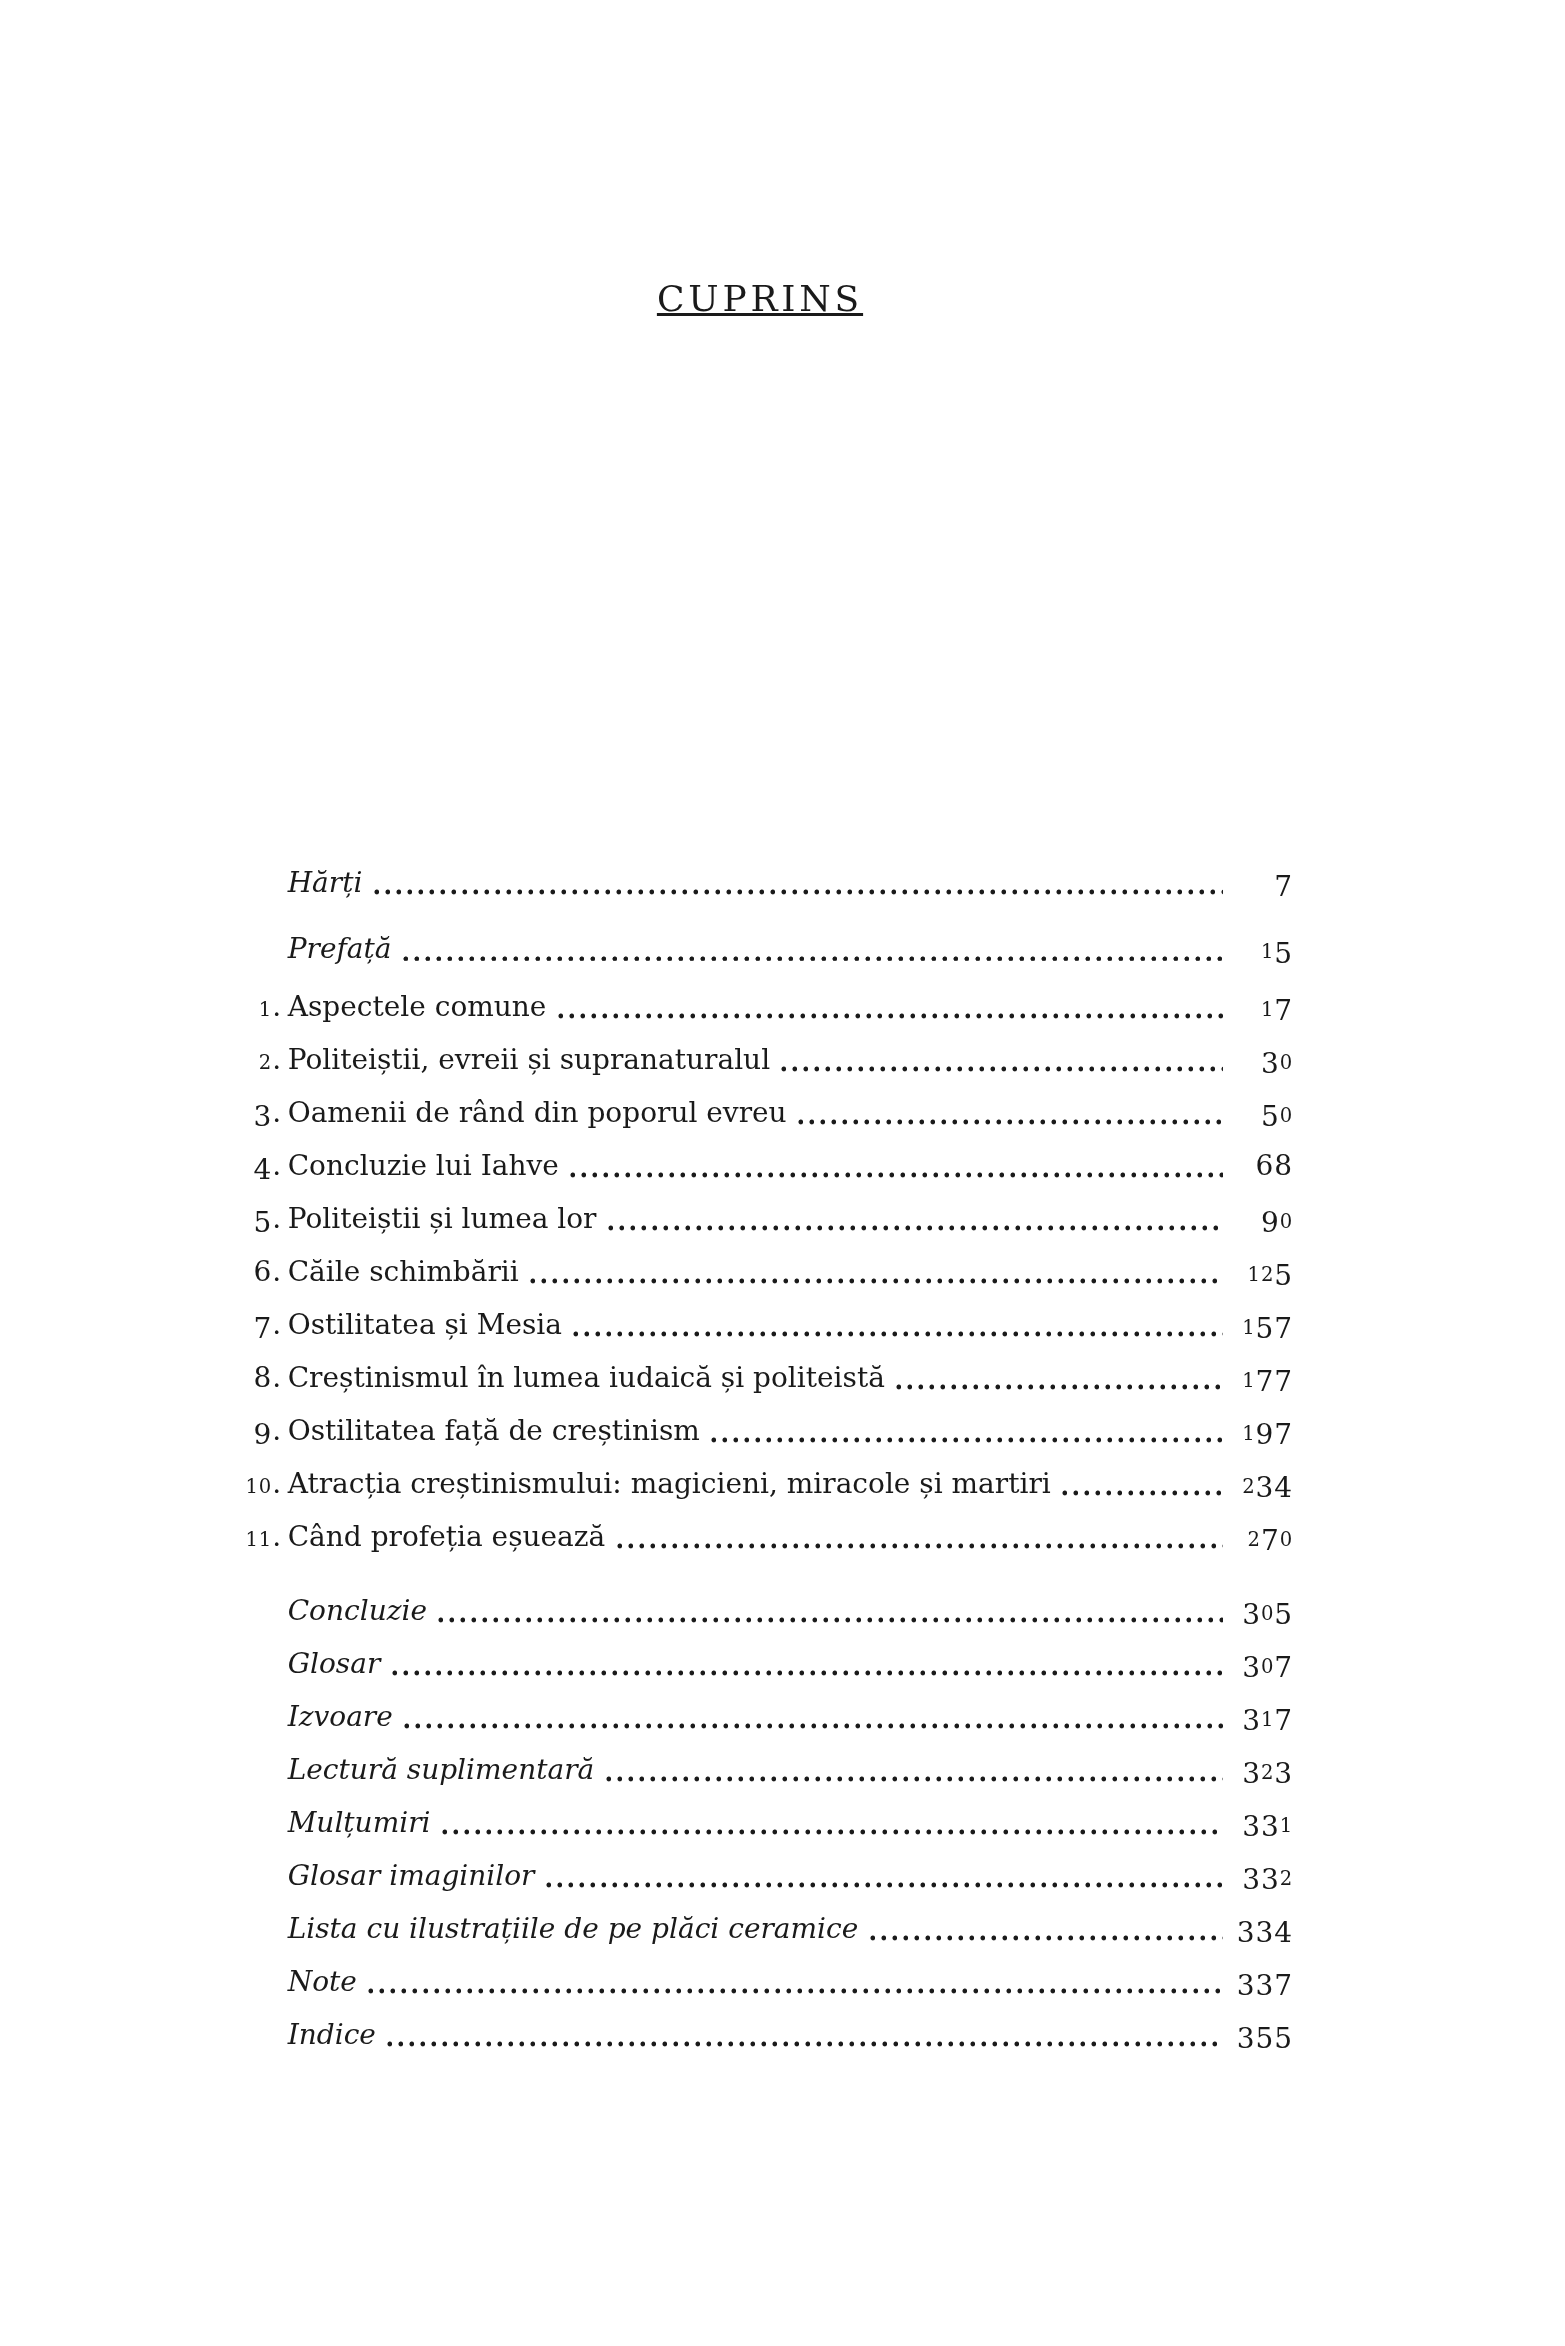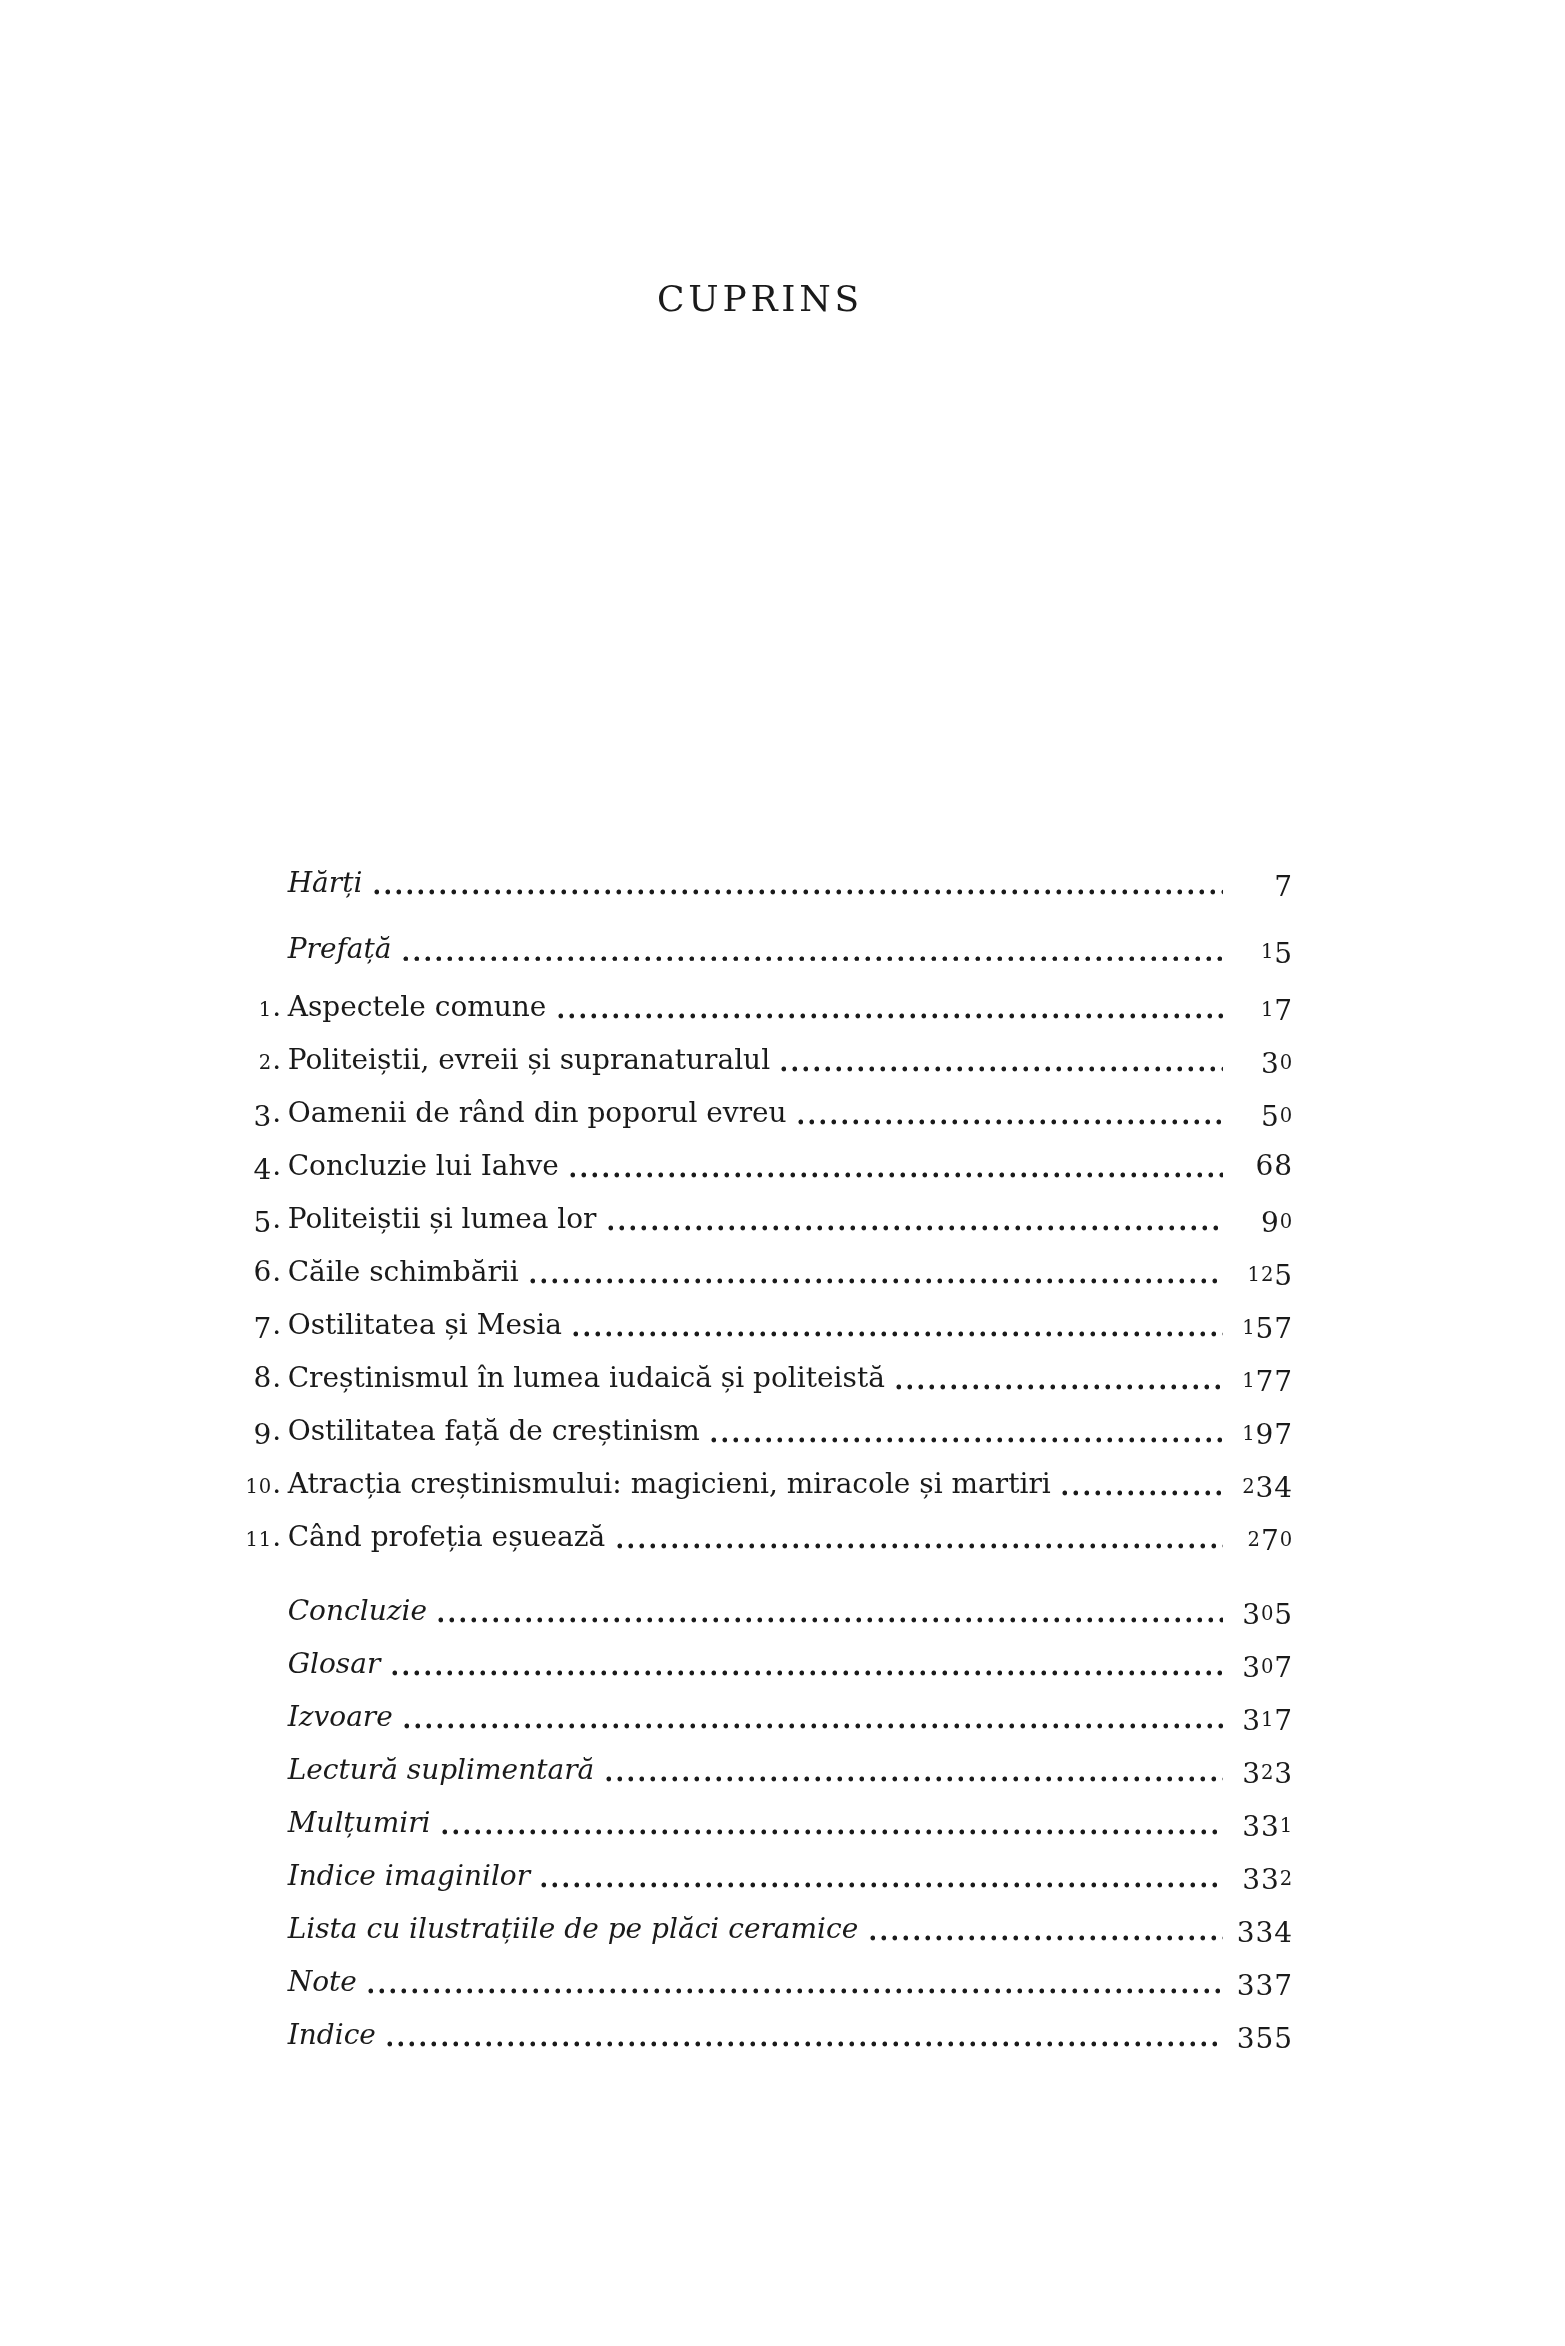--- a/index.html
+++ b/index.html
@@ -20,20 +20,21 @@
     position: absolute;
     top: 278px;
     left: 227px;
     width: 1066px;
     margin: 0;
     text-align: center;
     font-size: 36px;
     font-weight: normal;
     letter-spacing: 3.8px;
     line-height: 42px;
+    text-decoration: underline;
   }
   .toc {
     position: absolute;
     top: 856px;
     left: 227px;
     width: 1066px;
     font-size: 28px;
   }
   .toc-group { margin: 0; padding: 0; }
   .group-front .toc-row:nth-child(1) { margin-bottom: 13.2px; }
@@ -202,21 +203,21 @@
     <span class="page-num"><span class="os-desc">3</span><span class="os-mid">2</span><span class="os-desc">3</span></span>
   </div>
         <div class="toc-row italic">
     <span class="num-cell"></span>
     <span class="entry-title">Mulțumiri</span>
     <span class="leader"></span>
     <span class="page-num"><span class="os-desc">3</span><span class="os-desc">3</span><span class="os-mid">1</span></span>
   </div>
         <div class="toc-row italic">
     <span class="num-cell"></span>
-    <span class="entry-title">Indice imaginilor</span>
+    <span class="entry-title">Glosar imaginilor</span>
     <span class="leader"></span>
     <span class="page-num"><span class="os-desc">3</span><span class="os-desc">3</span><span class="os-mid">2</span></span>
   </div>
         <div class="toc-row italic">
     <span class="num-cell"></span>
     <span class="entry-title">Lista cu ilustrațiile de pe plăci ceramice</span>
     <span class="leader"></span>
     <span class="page-num"><span class="os-desc">3</span><span class="os-desc">3</span><span class="os-desc">4</span></span>
   </div>
         <div class="toc-row italic">

